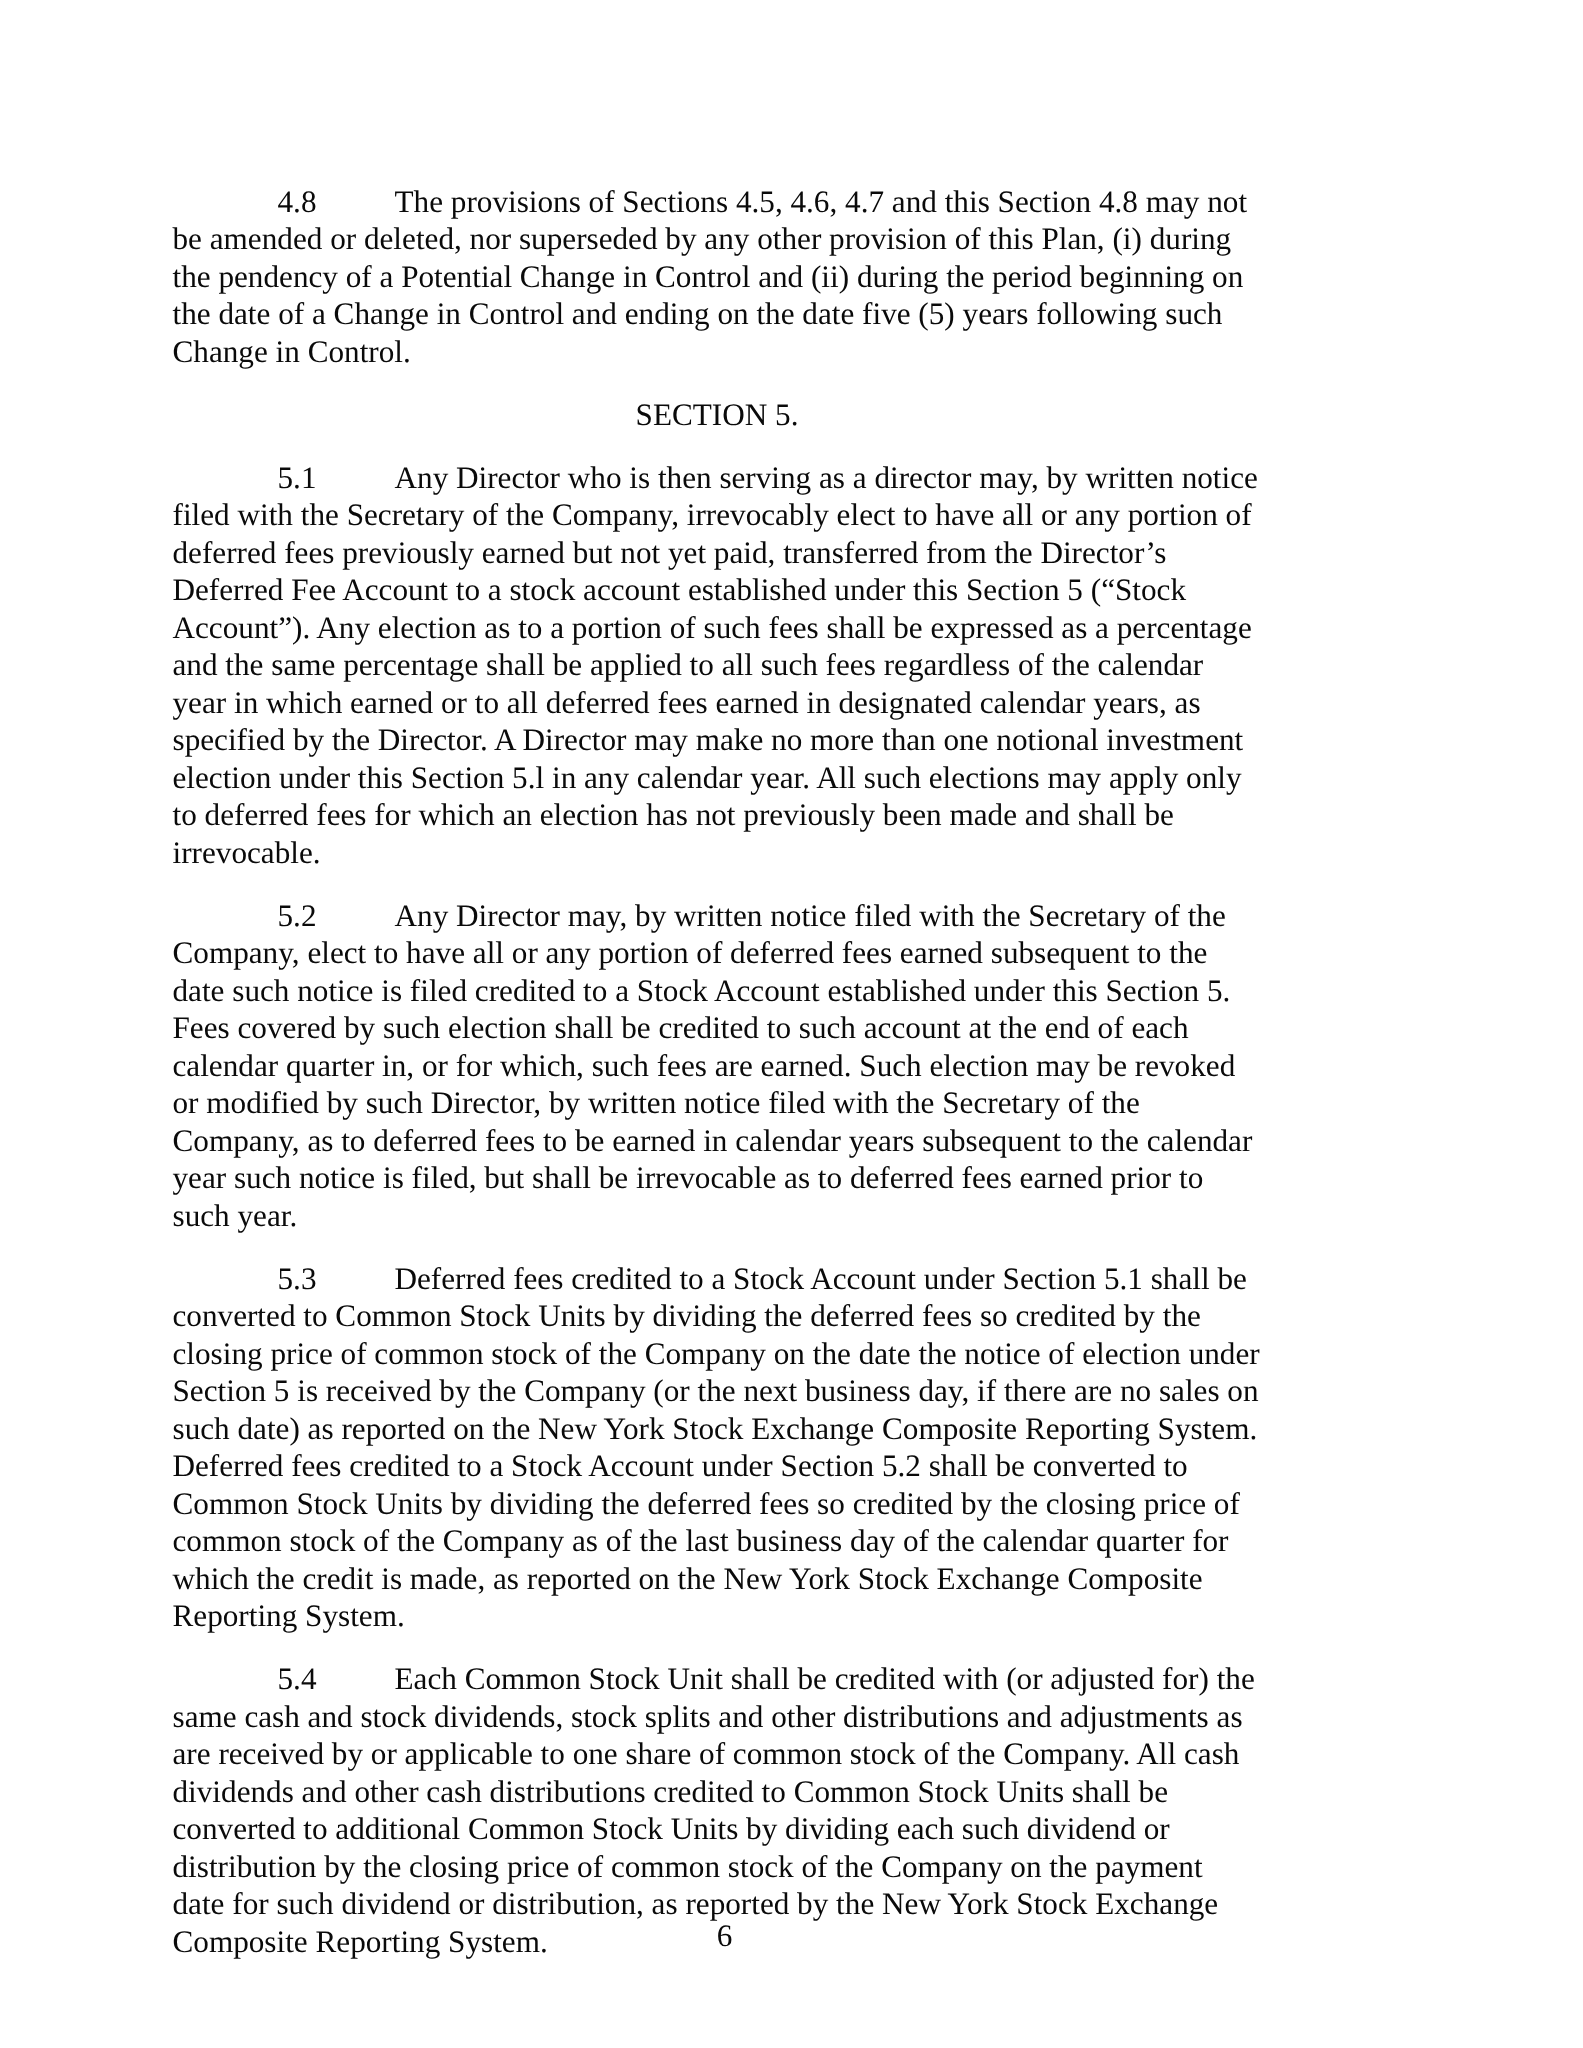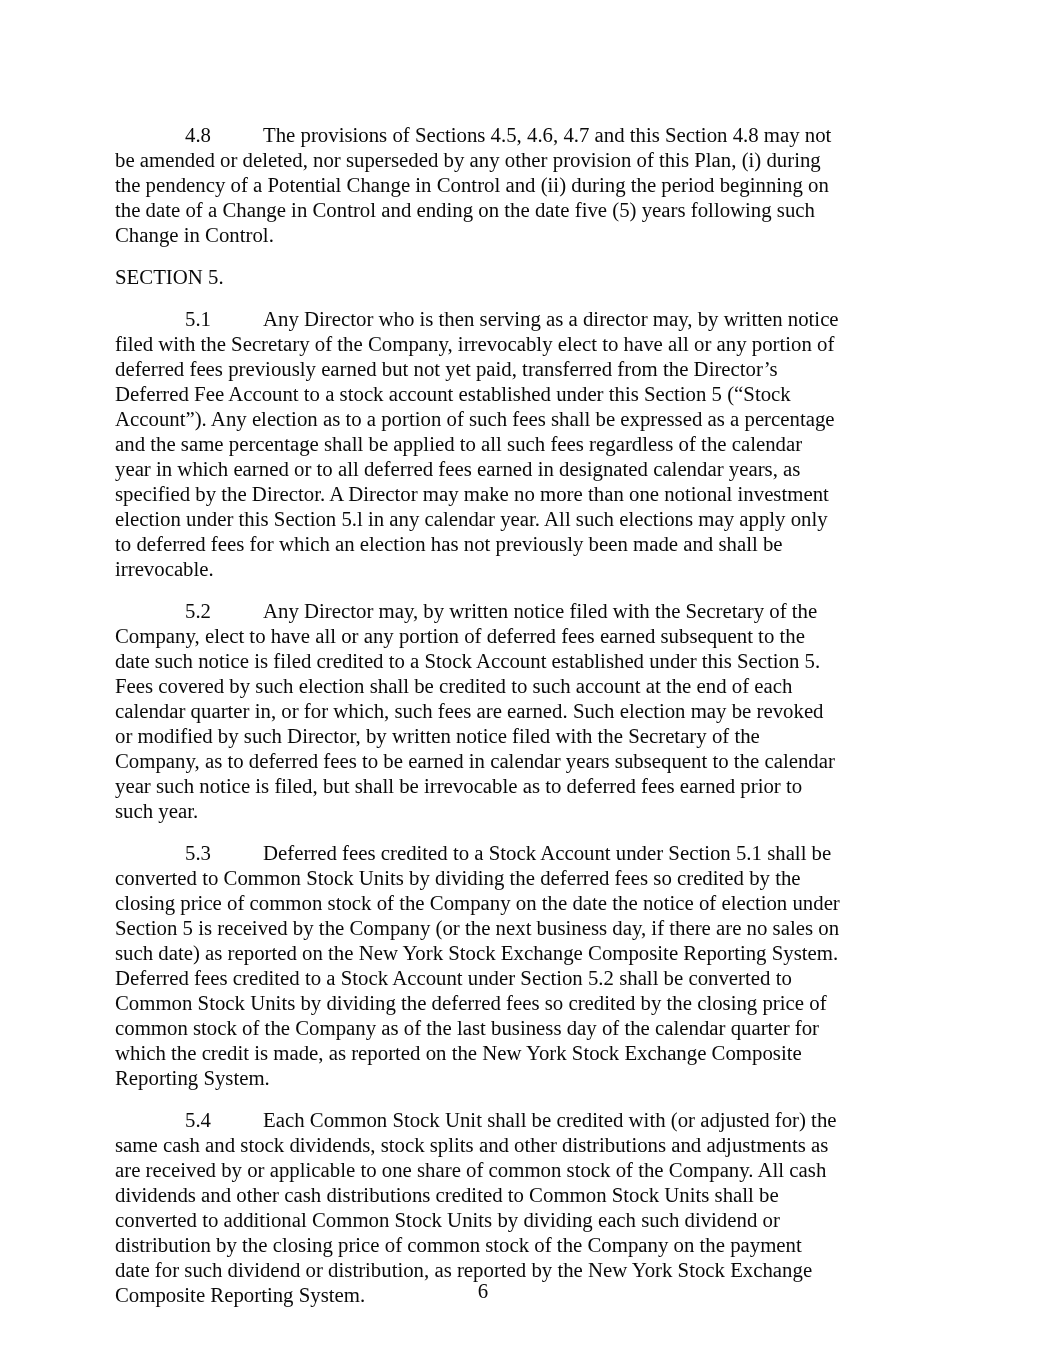--- a/index.html
+++ b/index.html
@@ -23,21 +23,21 @@
   .para {
     margin: 0 0 17px 0;
     text-align: left;
     text-indent: 70px;
   }
   .ptab {
     display: inline-block;
     width: 52px;
   }
   .heading {
-    text-align: left;
+    text-align: center;
     text-indent: 0;
     margin: 0 0 17px 0;
   }
   .pageno {
     position: absolute;
     left: 0;
     right: 0;
     top: 1278px;
     text-align: center;
     text-indent: 0;

